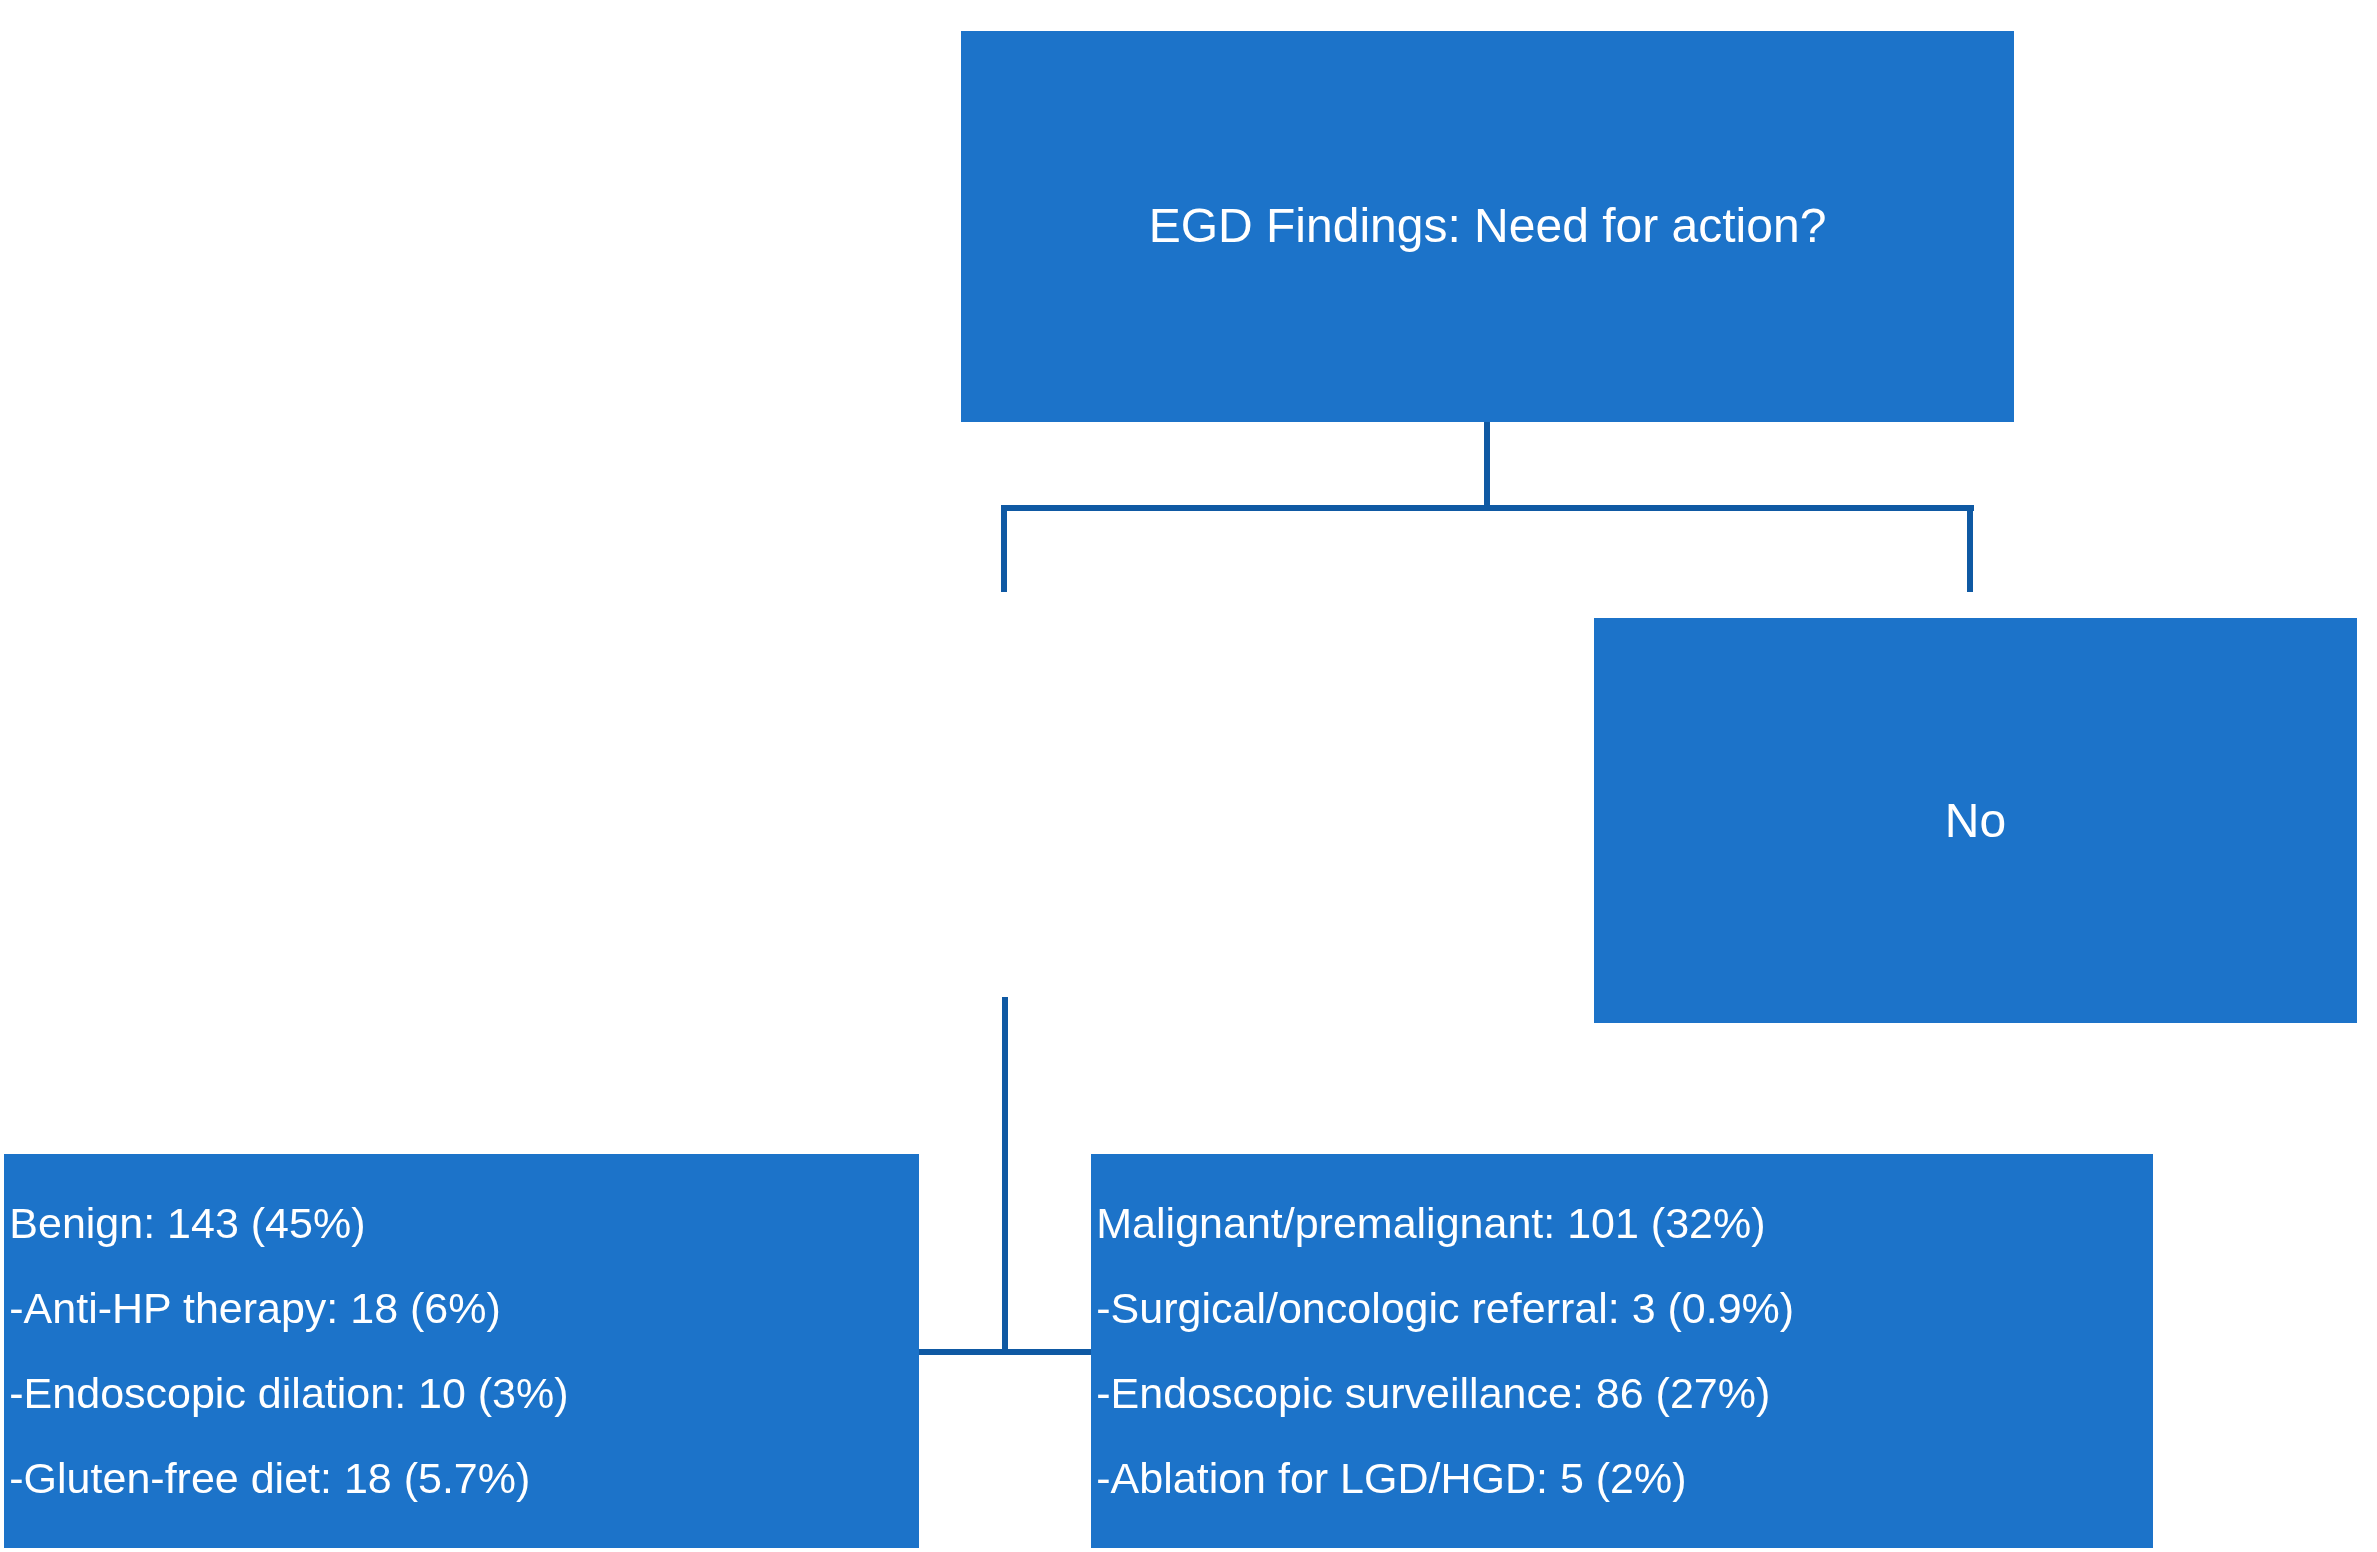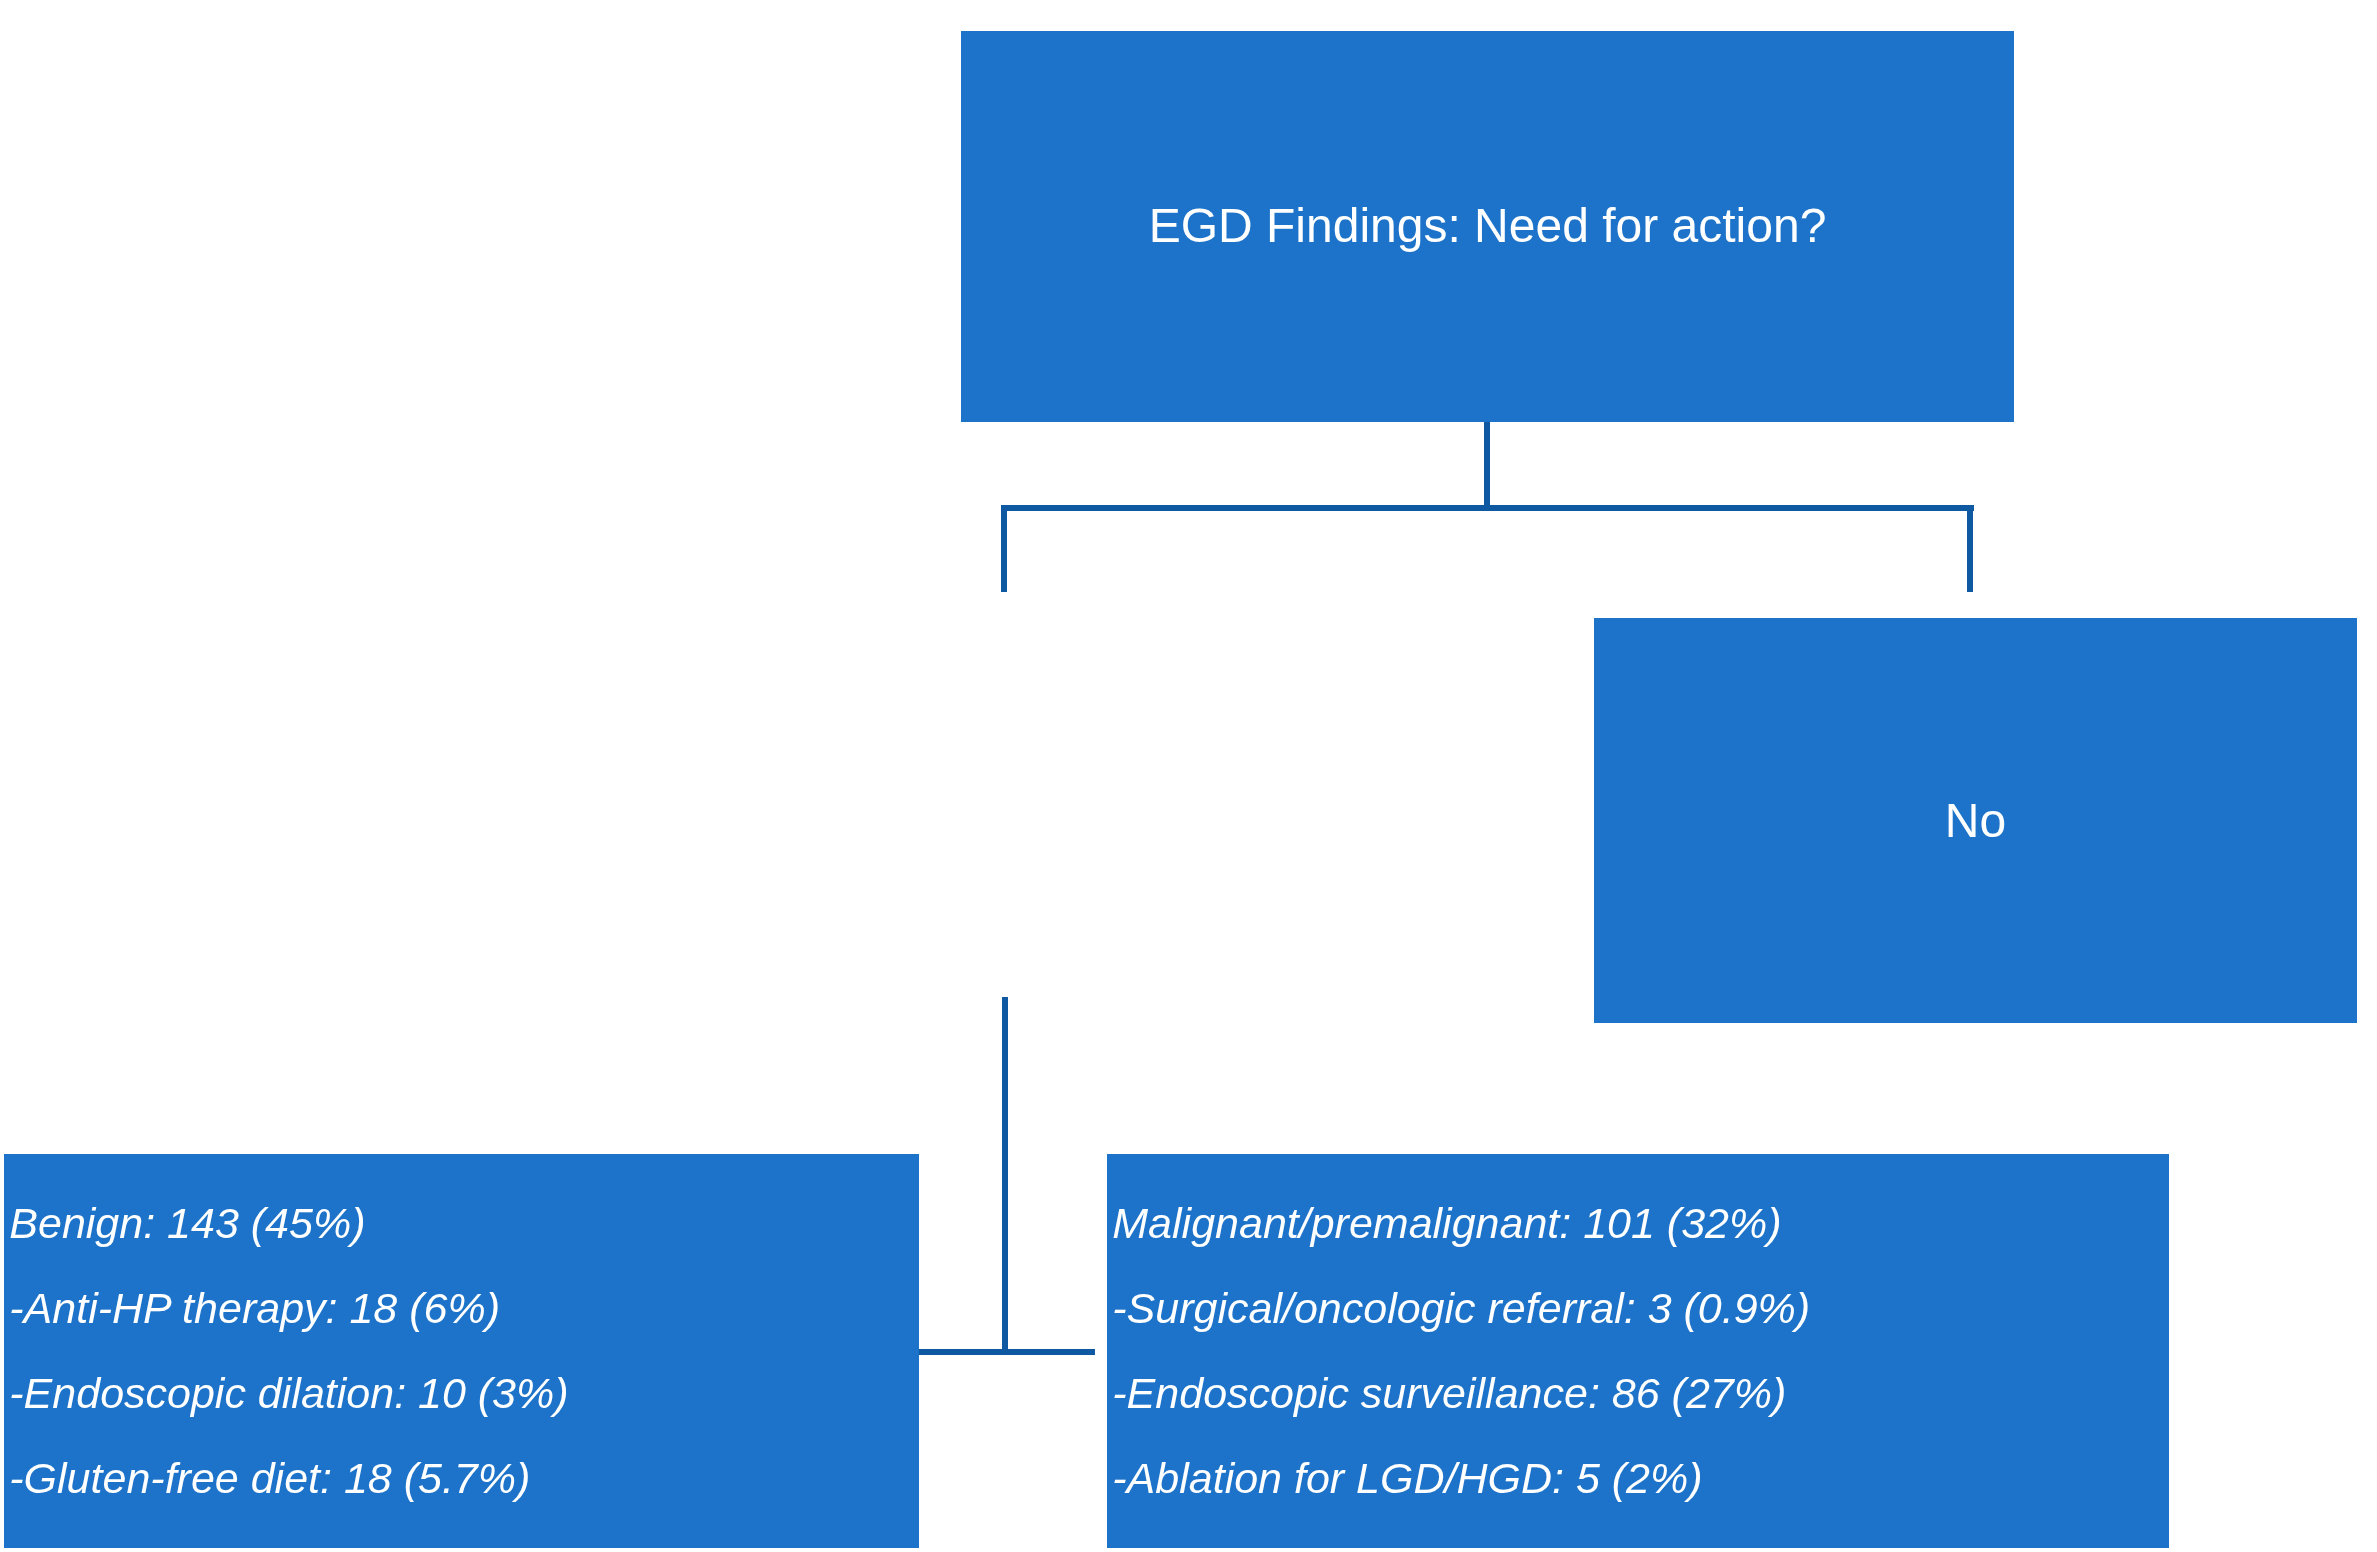--- a/index.html
+++ b/index.html
@@ -25,21 +25,20 @@
   .node.header{font-size:48px;line-height:1.2;text-align:center;}
   .node.detail{
     justify-content:flex-start;
     overflow:visible;
   }
   .detail-lines{
     position:absolute;
     left:5.3px;right:2.7px;
     top:50%;
     transform:translateY(-50%);
-    font-style:italic;
   }
   .detail-lines .dline{
     font-size:43px;
     line-height:85px;
     white-space:nowrap;
     color:var(--txt);
   }
   .seg{position:absolute;background:var(--line);}
 </style>
 </head>
@@ -65,21 +64,21 @@
 
   <div class="node detail" style="left:4px;top:1138px;width:915px;height:394px;">
     <div class="detail-lines">
       <div class="dline">Benign: 143 (45%)</div>
       <div class="dline">-Anti-HP therapy: 18 (6%)</div>
       <div class="dline">-Endoscopic dilation: 10 (3%)</div>
       <div class="dline">-Gluten-free diet: 18 (5.7%)</div>
     </div>
   </div>
 
-  <div class="node detail" style="left:1091px;top:1138px;width:1062px;height:394px;margin-left:16px;">
+  <div class="node detail" style="left:1091px;top:1138px;width:1062px;height:394px;">
     <div class="detail-lines">
       <div class="dline">Malignant/premalignant: 101 (32%)</div>
       <div class="dline">-Surgical/oncologic referral: 3 (0.9%)</div>
       <div class="dline">-Endoscopic surveillance: 86 (27%)</div>
       <div class="dline">-Ablation for LGD/HGD: 5 (2%)</div>
     </div>
   </div>
 
 </div>
 

